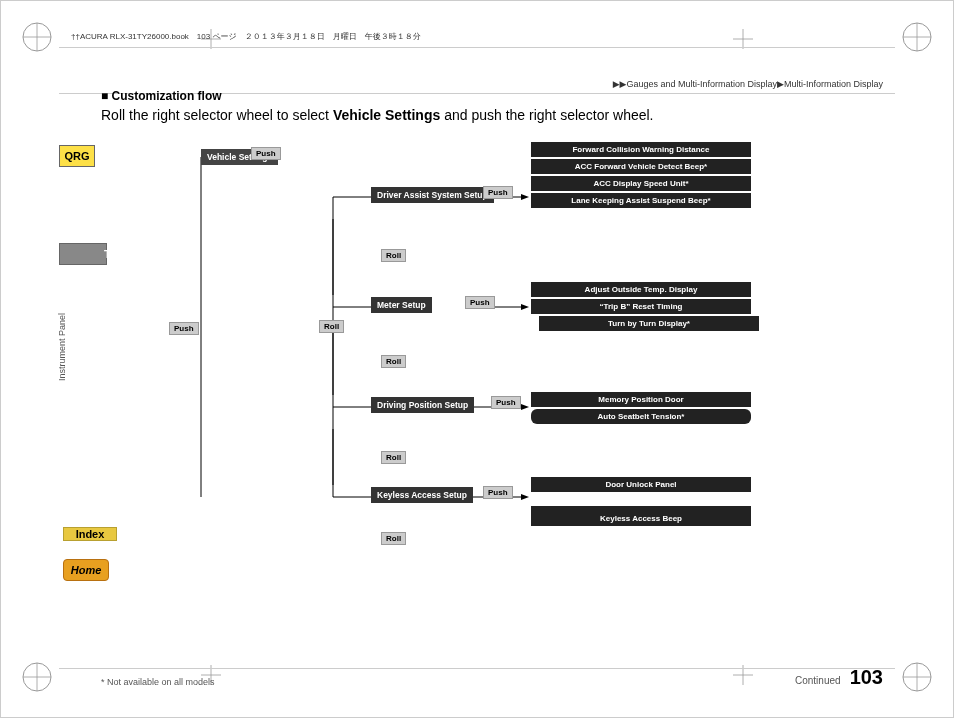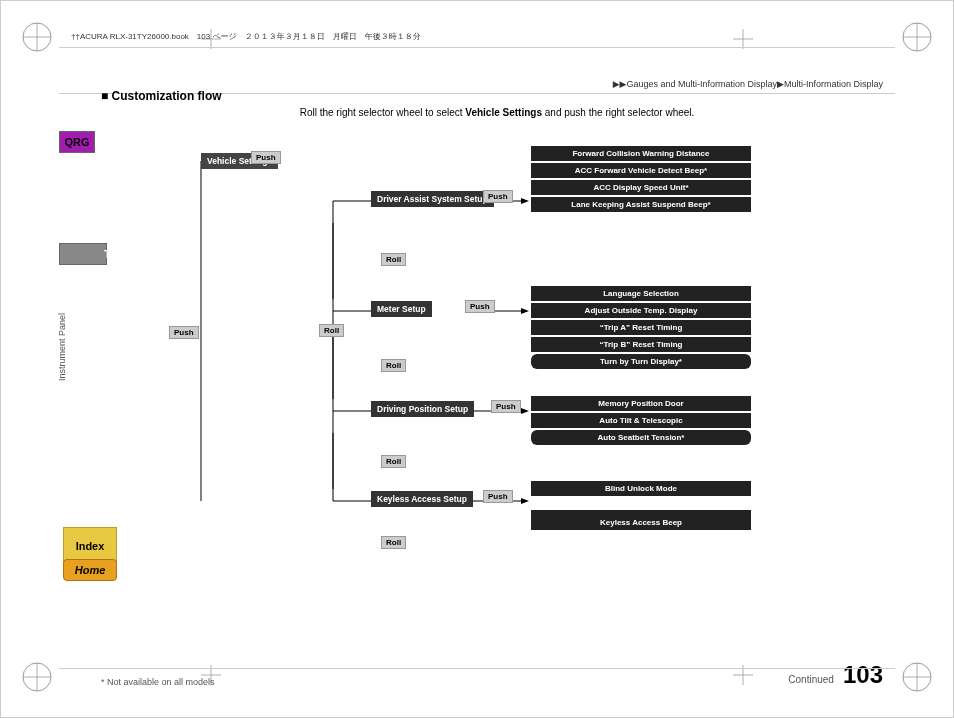--- a/index.html
+++ b/index.html
@@ -41,22 +41,22 @@
       position: absolute;
       left: 58px;
       width: 36px;
       padding: 4px 2px;
       text-align: center;
       font-size: 11px;
       font-weight: bold;
       border: 1px solid #666;
     }
     .tab-qrg {
-      top: 130px;
-      background: #a21caf;
+      top: 144px;
+      background: #fde047;
       color: #000;
     }
     .tab-toc {
       top: 242px;
       background: #888;
       color: #fff;
       padding-left: 44px;
     }
 
     .instrument-panel-label {
@@ -69,33 +69,33 @@
       transform: rotate(180deg);
       height: 100px;
     }
 
     
     .index-btn {
       position: absolute;
       left: 62px;
       top: 526px;
       width: 54px;
-      padding: 12px 6px;
+      padding: 0 6px;
       background: #e8c840;
       border: 1px solid #b8a030;
       font-size: 11px;
       font-weight: bold;
       text-align: center;
       color: #000;
     }
     .home-btn {
       position: absolute;
       left: 62px;
       top: 558px;
-      width: 54px;
+      width: 46px;
       padding: 4px 6px;
       background: #e8a020;
       border: 1px solid #b87010;
       border-radius: 4px;
       font-size: 11px;
       font-weight: bold;
       text-align: center;
       color: #000;
       font-style: italic;
     }
@@ -113,23 +113,22 @@
       font-size: 12px;
       font-weight: bold;
       margin-bottom: 4px;
     }
 
     .section-title::before {
       content: "■ ";
     }
 
     .subtitle {
-      font-size: 10px;
-      margin-bottom: 23px;
-      text-align: center;
+      font-size: 14px;
+      margin-bottom: 14px;
     }
 
     
     .flow-diagram {
       position: relative;
       width: 100%;
       height: 440px;
       margin-top: 8px;
     }
 
@@ -184,21 +183,21 @@
       font-size: 11px;
     }
 
     .continued-text {
       font-size: 10px;
       color: #555;
       margin-right: 6px;
     }
 
     .page-number {
-      font-size: 24px;
+      font-size: 20px;
       font-weight: bold;
     }
 
     
     .connector-svg {
       position: absolute;
       top: 0;
       left: 0;
       width: 100%;
       height: 100%;
@@ -361,35 +360,32 @@
       <div class="arrow-label" style="left:280px;top:395px;">Roll</div>
 
       <div style="position:absolute;left:430px;top:5px;">
         <div class="flow-box-wide" style="position:relative;margin-bottom:2px;left:0;top:0;">Forward Collision Warning Distance</div>
         <div class="flow-box-wide" style="position:relative;margin-bottom:2px;left:0;top:0;">ACC Forward Vehicle Detect Beep*</div>
         <div class="flow-box-wide" style="position:relative;margin-bottom:2px;left:0;top:0;">ACC Display Speed Unit*</div>
         <div class="flow-box-wide" style="position:relative;margin-bottom:2px;left:0;top:0;">Lane Keeping Assist Suspend Beep*</div>
       </div>
 
       <div style="position:absolute;left:430px;top:145px;">
-        <div class="flow-box-wide" style="position:relative;margin-bottom:2px;left:0;top:0;">Language Selection</div>
         <div class="flow-box-wide" style="position:relative;margin-bottom:2px;left:0;top:0;">Adjust Outside Temp. Display</div>
-        <div class="flow-box-wide" style="position:relative;margin-bottom:2px;left:0;top:0;">“Trip A” Reset Timing</div>
         <div class="flow-box-wide" style="position:relative;margin-bottom:2px;left:0;top:0;">“Trip B” Reset Timing</div>
-        <div class="flow-box-wide" style="position:relative;margin-bottom:12px;left:0;top:0;border-radius:6px;">Turn by Turn Display*</div>
+        <div class="flow-box-wide" style="position:relative;margin-bottom:12px;left:8px;top:0;">Turn by Turn Display*</div>
       </div>
 
       <div style="position:absolute;left:430px;top:255px;">
         <div class="flow-box-wide" style="position:relative;margin-bottom:2px;left:0;top:0;">Memory Position Door</div>
-        <div class="flow-box-wide" style="position:relative;margin-bottom:2px;left:0;top:0;">Auto Tilt &amp; Telescopic</div>
         <div class="flow-box-wide" style="position:relative;margin-bottom:2px;left:0;top:0;border-radius:6px;">Auto Seatbelt Tension*</div>
       </div>
 
       <div style="position:absolute;left:430px;top:340px;">
-        <div class="flow-box-wide" style="position:relative;margin-bottom:2px;left:0;top:0;">Blind Unlock Mode</div>
+        <div class="flow-box-wide" style="position:relative;margin-bottom:2px;left:0;top:0;">Door Unlock Panel</div>
         <div class="flow-box-wide" style="position:relative;margin-bottom:2px;left:0;top:12px;">Keyless Access Light Flash</div>
         <div class="flow-box-wide" style="position:relative;margin-bottom:2px;left:0;top:0;">Keyless Access Beep</div>
       </div>
 
     </div>
 
   </div>
 
   <div class="footnote">* Not available on all models</div>
 

